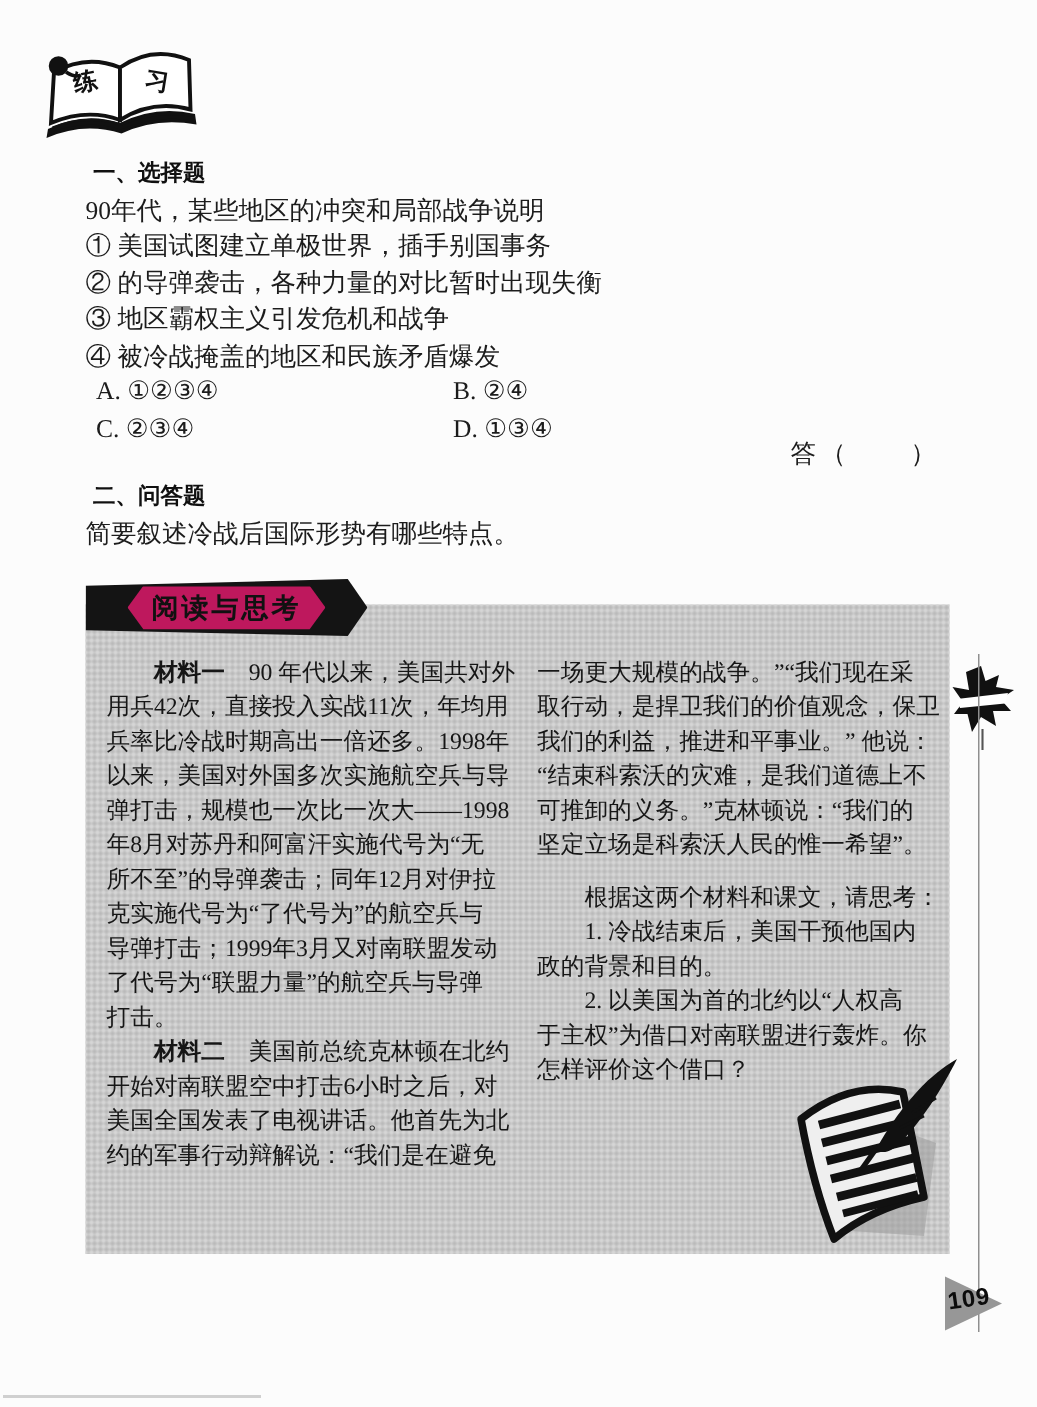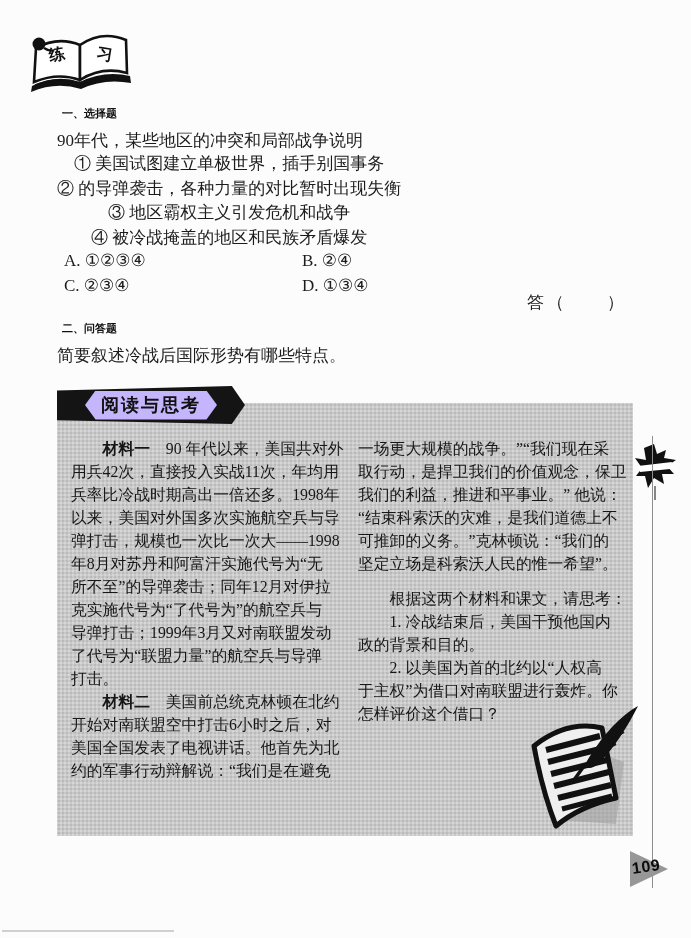--- a/index.html
+++ b/index.html
@@ -1,39 +1,39 @@
 <!DOCTYPE html>
 <html><head>
 <meta charset="utf-8">
 <style>
   html,body{margin:0;padding:0;background:#ffffff;}
   .page{position:relative;width:691px;height:938px;background:#fcfcfc;overflow:hidden;
         font-family:"Liberation Serif","DejaVu Serif",serif;color:#1c1c1c;}
   .abs{position:absolute;}
   .sec-title{position:absolute;font-family:"Liberation Sans","DejaVu Sans",sans-serif;
-             font-weight:bold;font-size:11px;color:#101010;}
+             font-weight:bold;font-size:15px;color:#101010;}
   .s1{left:62px;top:106px;}
   .s2{left:62px;top:321px;}
   .q-text{position:absolute;left:57px;top:129px;font-size:17px;white-space:pre;}
   .options{position:absolute;left:57px;top:152px;}
-  .opt-line{height:24.5px;line-height:24.5px;font-size:17px;white-space:pre;text-align:center;}
+  .opt-line{height:24.5px;line-height:24.5px;font-size:17px;white-space:pre;}
   .answers{position:absolute;left:64px;top:249px;display:grid;grid-template-columns:238px auto;}
   .answers .bx-line{height:24.5px;line-height:24.5px;font-size:17px;white-space:pre;}
   .answer-blank{position:absolute;left:527px;top:291px;font-size:17px;letter-spacing:3px;}
   .qa-text{position:absolute;left:57px;top:344px;font-size:17px;white-space:pre;}
 
   .reading-box{position:absolute;left:57px;top:403px;width:576px;height:433px;
     background-color:#c9c9c9;
     background-image:radial-gradient(circle,#bababa 1px,rgba(0,0,0,0) 1.15px),
                      radial-gradient(circle,#d6d6d6 1px,rgba(0,0,0,0) 1.15px);
     background-size:4px 4px,4px 4px;background-position:0 0,2px 2px;}
   .banner{position:absolute;left:57px;top:386px;width:188px;height:38px;background:#141414;
     display:flex;align-items:center;justify-content:center;
     clip-path:polygon(0 12%,93% 0,100% 50%,93% 100%,0 90%);}
-  .banner-inner{background:#c4b5fd;color:#111;font-family:"Liberation Sans","DejaVu Sans",sans-serif;
+  .banner-inner{background:#be185d;color:#111;font-family:"Liberation Sans","DejaVu Sans",sans-serif;
     font-weight:bold;font-size:18px;line-height:25px;padding:2px 16px;letter-spacing:2px;
     clip-path:polygon(0 50%,8% 0,92% 0,100% 50%,92% 100%,8% 100%);}
   .col{position:absolute;}
   .col-left{left:71px;top:437px;width:282px;}
   .col-right-q{left:358px;top:437px;width:276px;}
   .col-right-t{left:358px;top:587px;width:276px;}
   .col .bx-line{height:23px;line-height:23px;font-size:15.8px;white-space:pre;color:#161616;}
   .seg-b{font-family:Liberation Sans, sans-serif;font-weight:bold;}
 
   .vline{position:absolute;left:652px;top:436px;width:1px;height:452px;background:#8f8f8f;}

